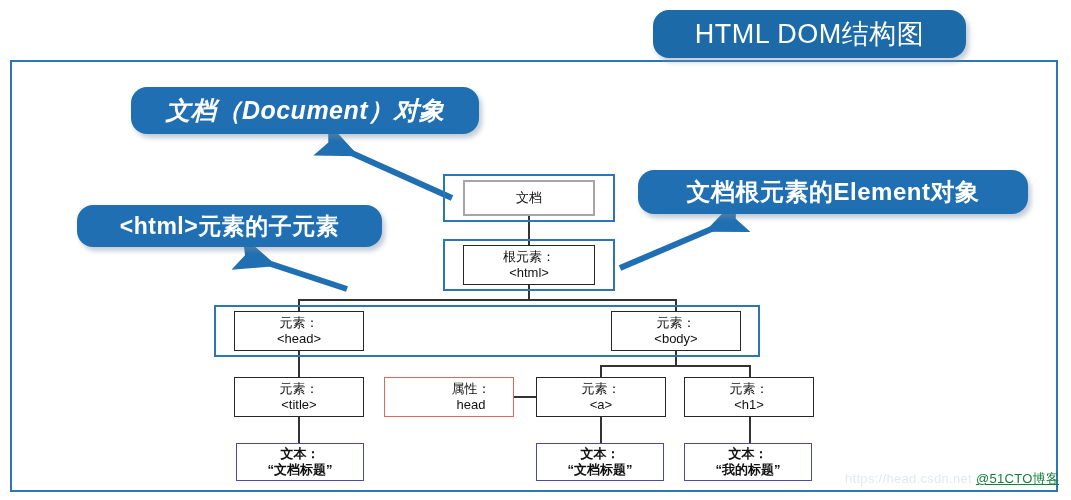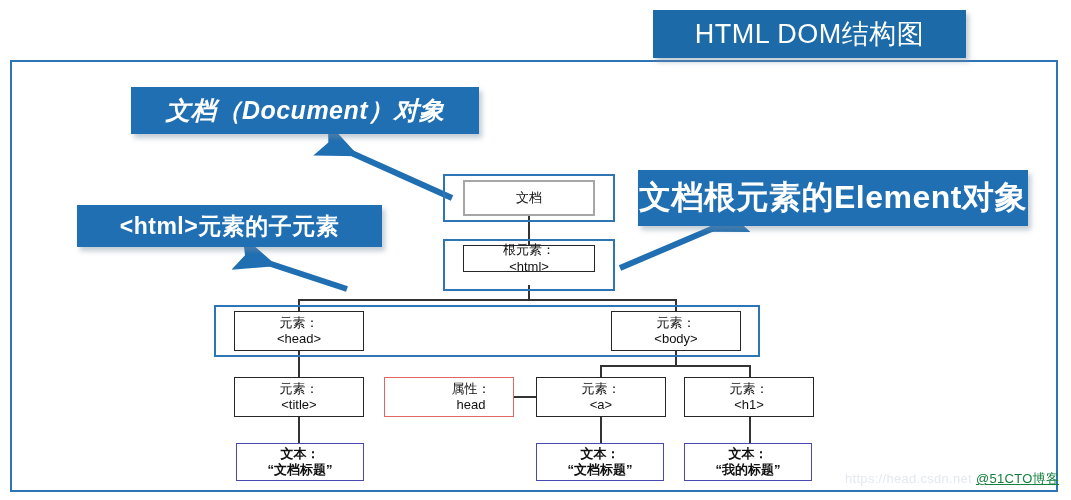--- a/index.html
+++ b/index.html
@@ -29,21 +29,21 @@
     box-sizing: border-box;
   }
 
   
   .callout {
     position: absolute;
     box-sizing: border-box;
     background: #1f6fb2;
     color: #ffffff;
     font-weight: bold;
-    border-radius: 0;
+    border-radius: 16px;
     display: flex;
     align-items: center;
     justify-content: center;
     text-align: center;
     letter-spacing: 0.5px;
     box-shadow: 3px 4px 5px rgba(120,140,160,0.45);
     white-space: nowrap;
   }
   .callout-title {
     left: 653px;
@@ -59,22 +59,22 @@
     top: 87px;
     width: 348px;
     height: 47px;
     font-size: 25px;
     font-style: italic;
   }
   .callout-root {
     left: 638px;
     top: 170px;
     width: 390px;
-    height: 56px;
-    font-size: 32px;
+    height: 44px;
+    font-size: 24px;
   }
   .callout-child {
     left: 77px;
     top: 205px;
     width: 305px;
     height: 42px;
     font-size: 23px;
   }
 
   
@@ -102,21 +102,21 @@
     color: #111111;
     white-space: nowrap;
   }
   .node .l1, .node .l2 { display: block; }
   .node-gray  { border: 2px solid #a6a6a6; }
   .node-black { border: 1.5px solid #262626; }
   .node-red   { border: 1.5px solid #e06666; }
   .node-blue  { border: 1.5px solid #4a4ab5; font-weight: bold; }
 
   .n-doc    { left: 463px; top: 180px; width: 132px; height: 36px; }
-  .n-html   { left: 463px; top: 245px; width: 132px; height: 27px; }
+  .n-html   { left: 463px; top: 245px; width: 132px; height: 40px; }
   .n-head   { left: 234px; top: 311px; width: 130px; height: 40px; }
   .n-body   { left: 611px; top: 311px; width: 130px; height: 40px; }
   .n-title  { left: 234px; top: 377px; width: 130px; height: 40px; }
   .n-href   { left: 384px; top: 377px; width: 130px; height: 40px; padding-left: 44px; }
   .n-a      { left: 536px; top: 377px; width: 130px; height: 40px; }
   .n-h1     { left: 684px; top: 377px; width: 130px; height: 40px; }
   .n-txt1   { left: 236px; top: 443px; width: 128px; height: 38px; }
   .n-txt2   { left: 536px; top: 443px; width: 128px; height: 38px; }
   .n-txt3   { left: 684px; top: 443px; width: 128px; height: 38px; }
 

